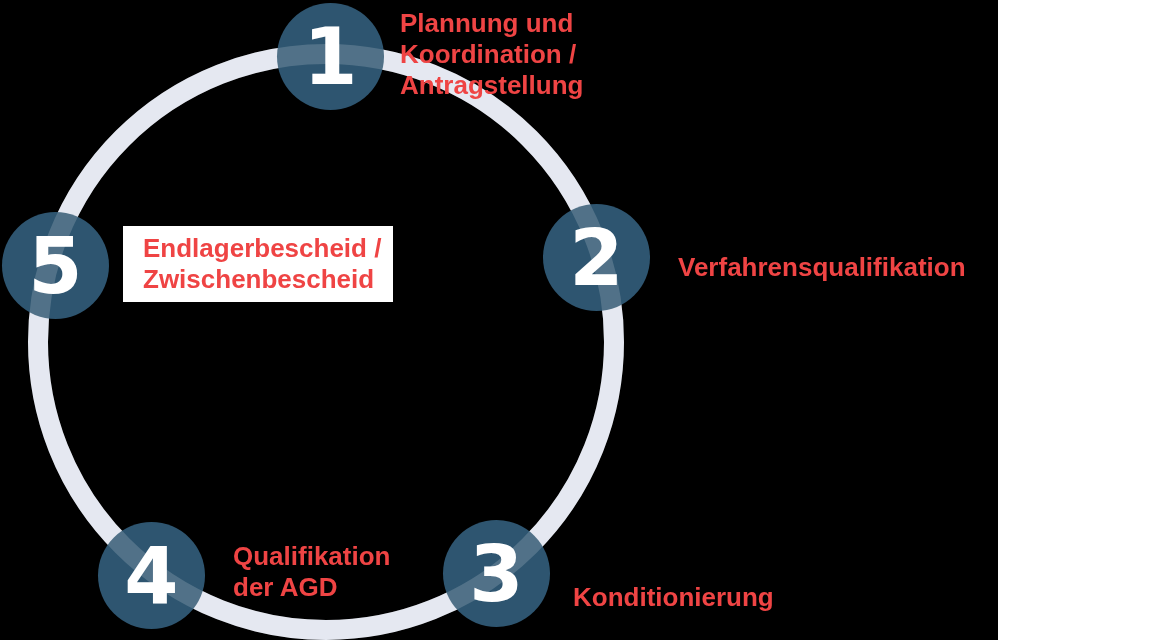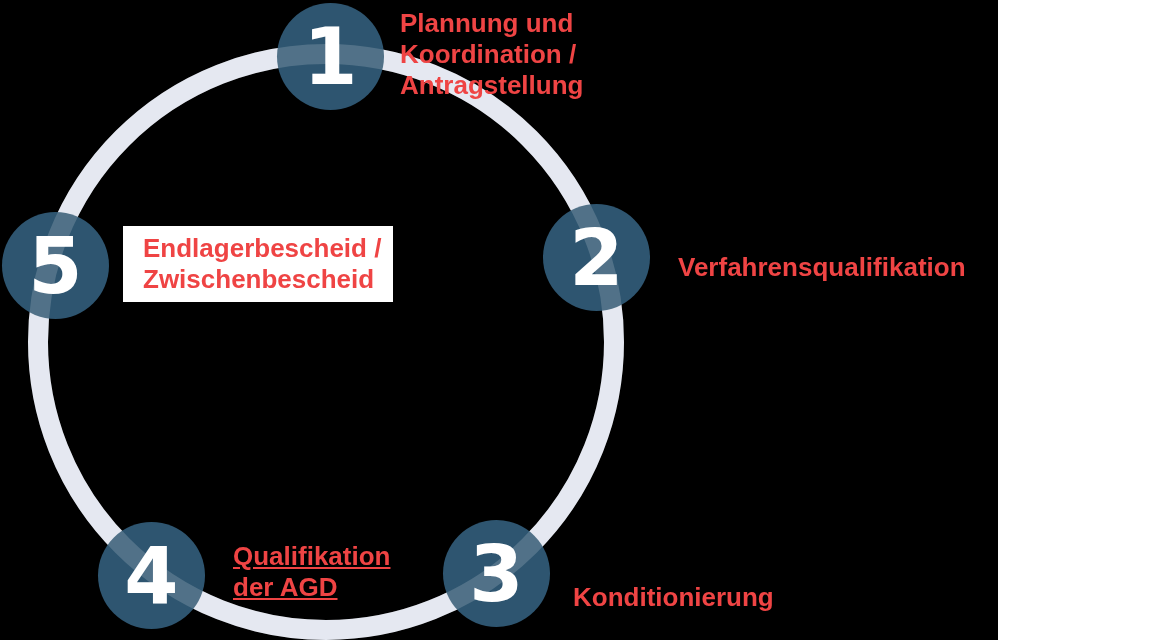--- a/index.html
+++ b/index.html
@@ -79,21 +79,21 @@
     color: #ef4444;
     font-weight: bold;
     font-size: 26px;
     line-height: 31px;
     white-space: pre-line;
     z-index: 5;
   }
   .l1 { left: 400px; top: 8px; }
   .l2 { left: 678px; top: 252px; }
   .l3 { left: 573px; top: 558px; margin-top: 24px; }
-  .l4 { left: 233px; top: 541px; text-decoration: underline; }
+  .l4 { left: 233px; top: 541px; }
   .label-box {
     position: absolute;
     left: 123px;
     top: 226px;
     width: 270px;
     height: 76px;
     background: #ffffff;
     display: flex;
     align-items: center;
     z-index: 5;

